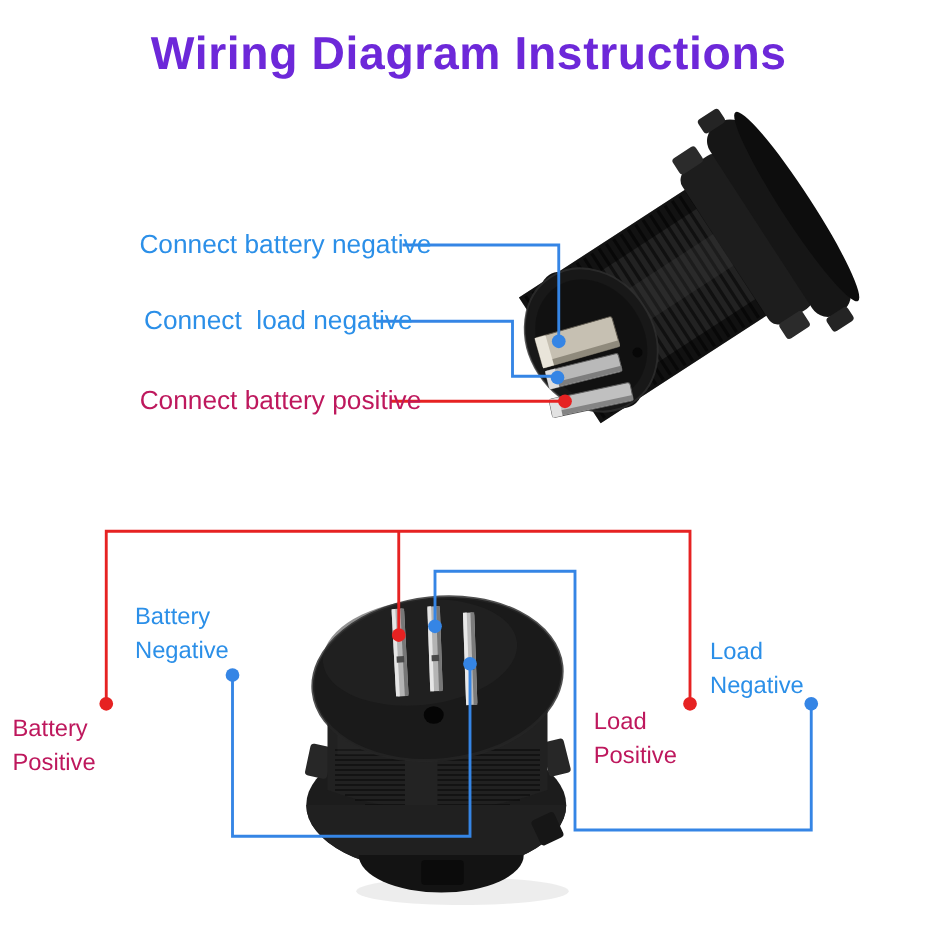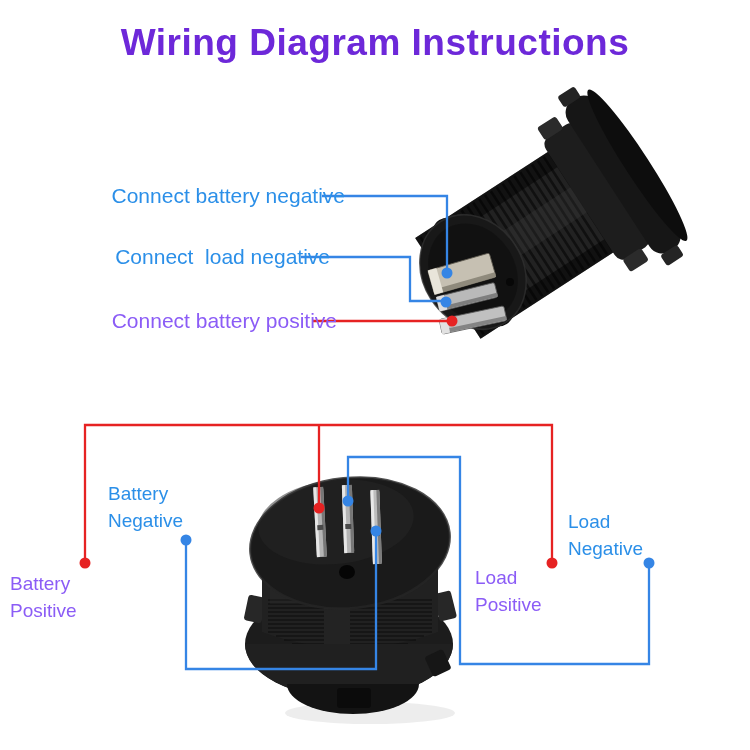--- a/index.html
+++ b/index.html
@@ -4,21 +4,21 @@
 <style>
   html,body{margin:0;padding:0;background:#ffffff;}
   #page{position:relative;width:750px;height:750px;background:#ffffff;
         font-family:"Liberation Sans",sans-serif;overflow:hidden;}
   .title{position:absolute;left:0;right:0;top:22px;margin:0;text-align:center;
          font-size:37px;font-weight:bold;letter-spacing:.5px;color:#6d28d9;}
   .lbl{position:absolute;font-size:21px;line-height:22px;white-space:pre;padding-left:28px;}
   .lbl-r{text-align:right;}
   .lbl2{position:absolute;width:160px;font-size:19px;line-height:27px;text-align:left;}
   .c-blue{color:#2b8fe8;}
-  .c-red{color:#8b5cf6;}
+  .c-red{color:#be185d;}
   svg.scene{position:absolute;left:0;top:0;}
   .wire{fill:none;stroke-width:2.3;stroke-linecap:butt;stroke-linejoin:miter;}
   .rib{stroke:#0a0a0a;stroke-opacity:.72;stroke-width:2.6;fill:none;}
   .rib2{stroke:#0a0a0a;stroke-opacity:.6;stroke-width:1.6;fill:none;}
 </style>
 </head>
 <body>
 
 <div id="page">
 

